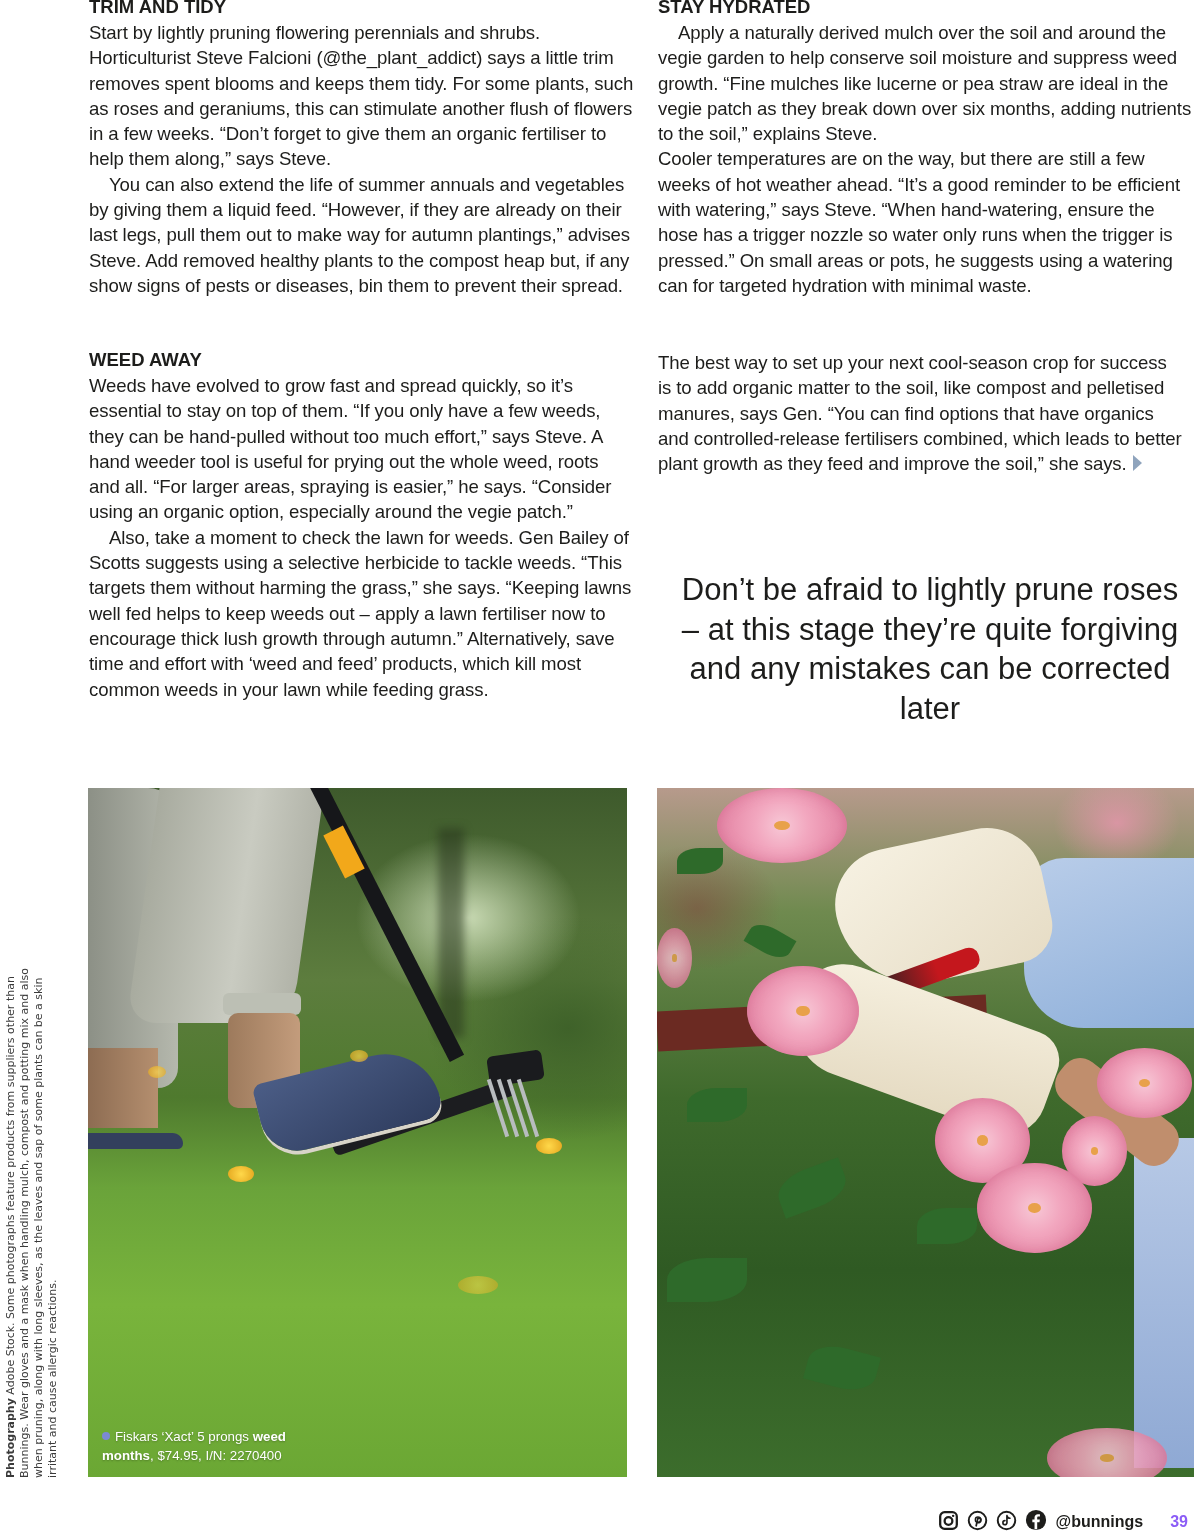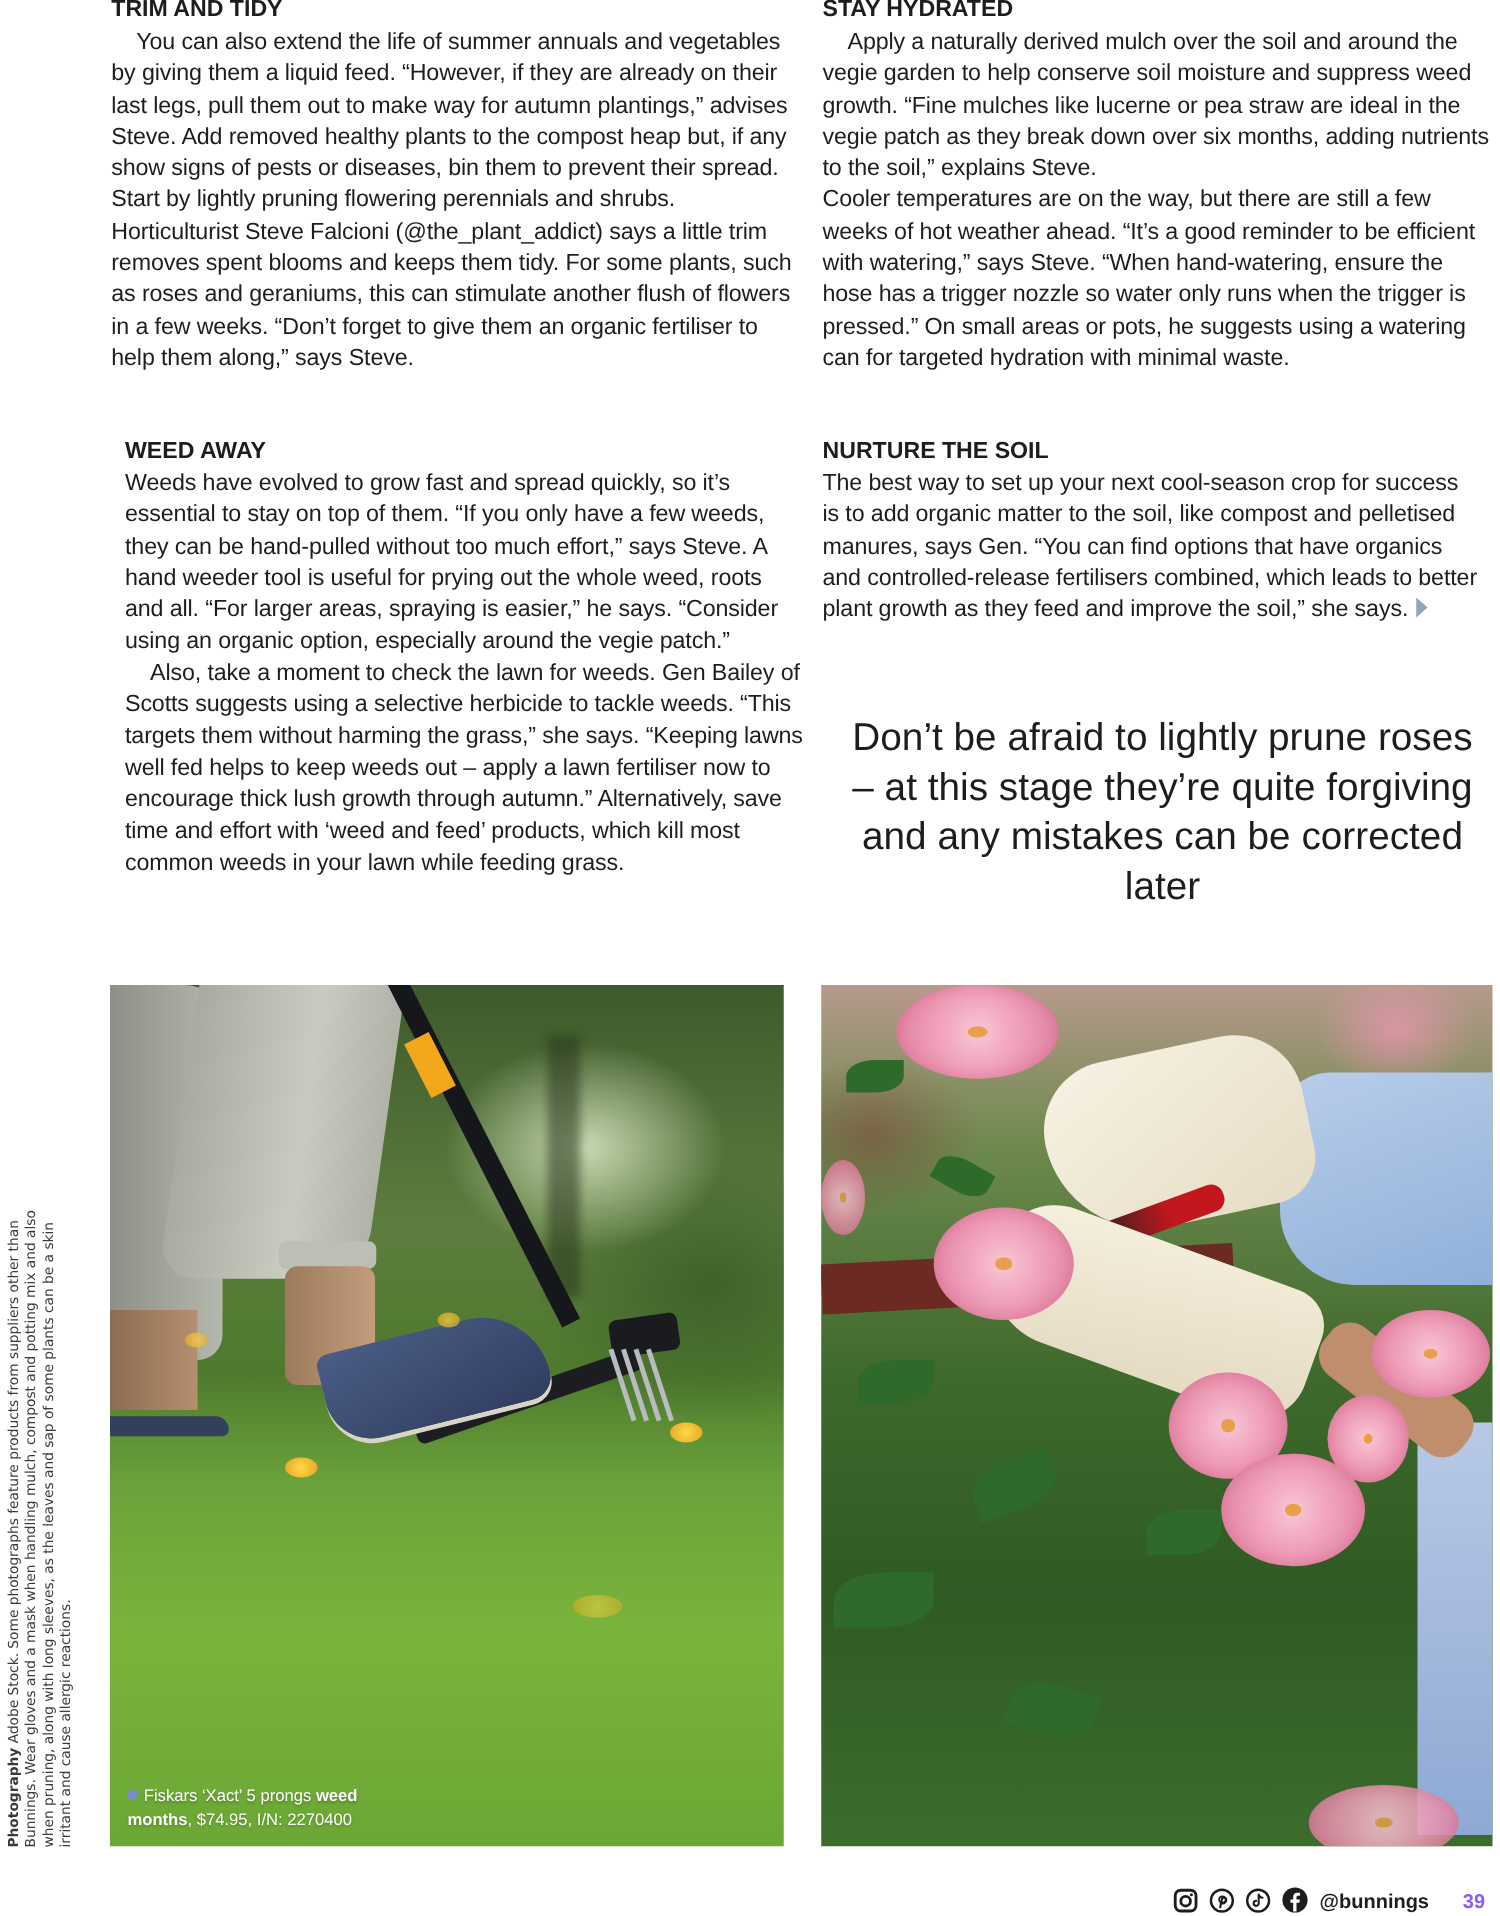--- a/index.html
+++ b/index.html
@@ -95,38 +95,37 @@
   .social-icon { width: 22px; height: 22px; display: inline-flex; align-items: center; justify-content: center; }
   .handle { font-size: 16px; font-weight: bold; color: #1d1d1b; margin-left: 2px; }
   .page-number { font-size: 16px; font-weight: bold; color: #8b5cf6; margin-left: 20px; }
 </style>
 </head>
 <body>
 
 <div class="col col-left">
   <div class="section" style="top:-3px; left:0; width:545px;">
     <h2 class="heading">TRIM AND TIDY</h2>
+    <p class="para">Start by lightly pruning flowering perennials and shrubs. Horticulturist Steve Falcioni (@the_plant_addict) says a little trim removes spent blooms and keeps them tidy. For some plants, such as roses and geraniums, this can stimulate another flush of flowers in a few weeks. “Don’t forget to give them an organic fertiliser to help them along,” says Steve.</p>
     <p class="para indent">You can also extend the life of summer annuals and vegetables by giving them a liquid feed. “However, if they are already on their last legs, pull them out to make way for autumn plantings,” advises Steve. Add removed healthy plants to the compost heap but, if any show signs of pests or diseases, bin them to prevent their spread.</p>
-    <p class="para">Start by lightly pruning flowering perennials and shrubs. Horticulturist Steve Falcioni (@the_plant_addict) says a little trim removes spent blooms and keeps them tidy. For some plants, such as roses and geraniums, this can stimulate another flush of flowers in a few weeks. “Don’t forget to give them an organic fertiliser to help them along,” says Steve.</p>
-  </div>
-  <div class="section" style="top:350px; left:11px; width:545px;">
+  </div>
+  <div class="section" style="top:350px; left:0; width:545px;">
     <h2 class="heading">WEED AWAY</h2>
     <p class="para">Weeds have evolved to grow fast and spread quickly, so it’s essential to stay on top of them. “If you only have a few weeds, they can be hand-pulled without too much effort,” says Steve. A hand weeder tool is useful for prying out the whole weed, roots and all. “For larger areas, spraying is easier,” he says. “Consider using an organic option, especially around the vegie patch.”</p>
     <p class="para indent">Also, take a moment to check the lawn for weeds. Gen Bailey of Scotts suggests using a selective herbicide to tackle weeds. “This targets them without harming the grass,” she says. “Keeping lawns well fed helps to keep weeds out – apply a lawn fertiliser now to encourage thick lush growth through autumn.” Alternatively, save time and effort with ‘weed and feed’ products, which kill most common weeds in your lawn while feeding grass.</p>
   </div>
 </div>
 
 <div class="col col-right">
   <div class="section" style="top:-3px; left:0; width:540px;">
     <h2 class="heading">STAY HYDRATED</h2>
     <p class="para indent">Apply a naturally derived mulch over the soil and around the vegie garden to help conserve soil moisture and suppress weed growth. “Fine mulches like lucerne or pea straw are ideal in the vegie patch as they break down over six months, adding nutrients to the soil,” explains Steve.</p>
     <p class="para">Cooler temperatures are on the way, but there are still a few weeks of hot weather ahead. “It’s a good reminder to be efficient with watering,” says Steve. “When hand-watering, ensure the hose has a trigger nozzle so water only runs when the trigger is pressed.” On small areas or pots, he suggests using a watering can for targeted hydration with minimal waste.</p>
   </div>
   <div class="section" style="top:350px; left:0; width:525px;">
-    <h2 class="heading">NURTURE THE SOIL</h2>
     <p class="para"><span>The best way to set up your next cool-season crop for success is to add organic matter to the soil, like compost and pelletised manures, says Gen. “You can find options that have organics and controlled-release fertilisers combined, which leads to better plant growth as they feed and improve the soil,” she says.</span><span class="cont-arrow"></span></p>
   </div>
 </div>
 
 <div class="pullquote">Don’t be afraid to lightly prune roses – at this stage they’re quite forgiving and any mistakes can be corrected later</div>
 
 <div class="photo photo-weed" role="img" aria-label="Person stepping on a weed puller tool in a lawn with dandelions">
   <div class="trunk"></div>
   <div class="leg-back"></div>
   <div class="shin-back"></div>

